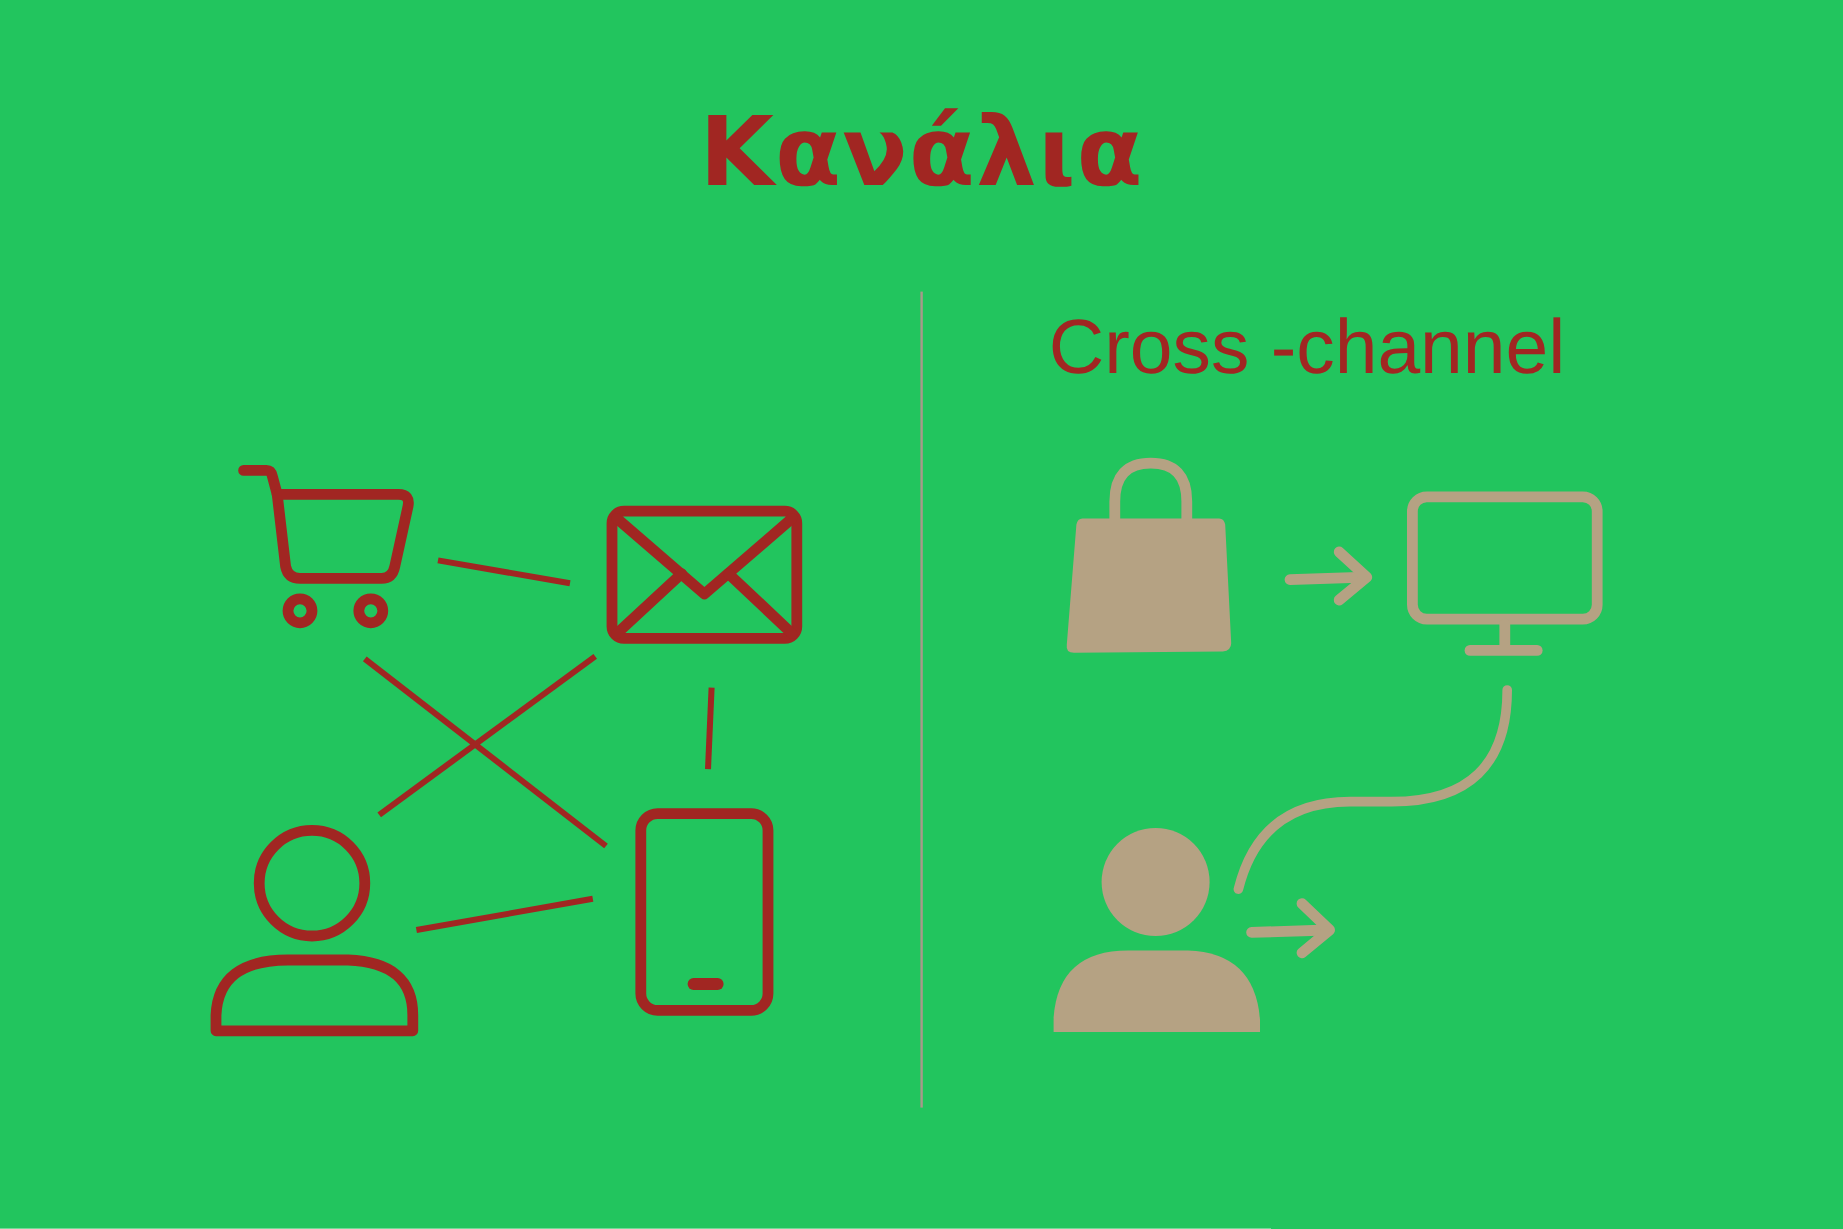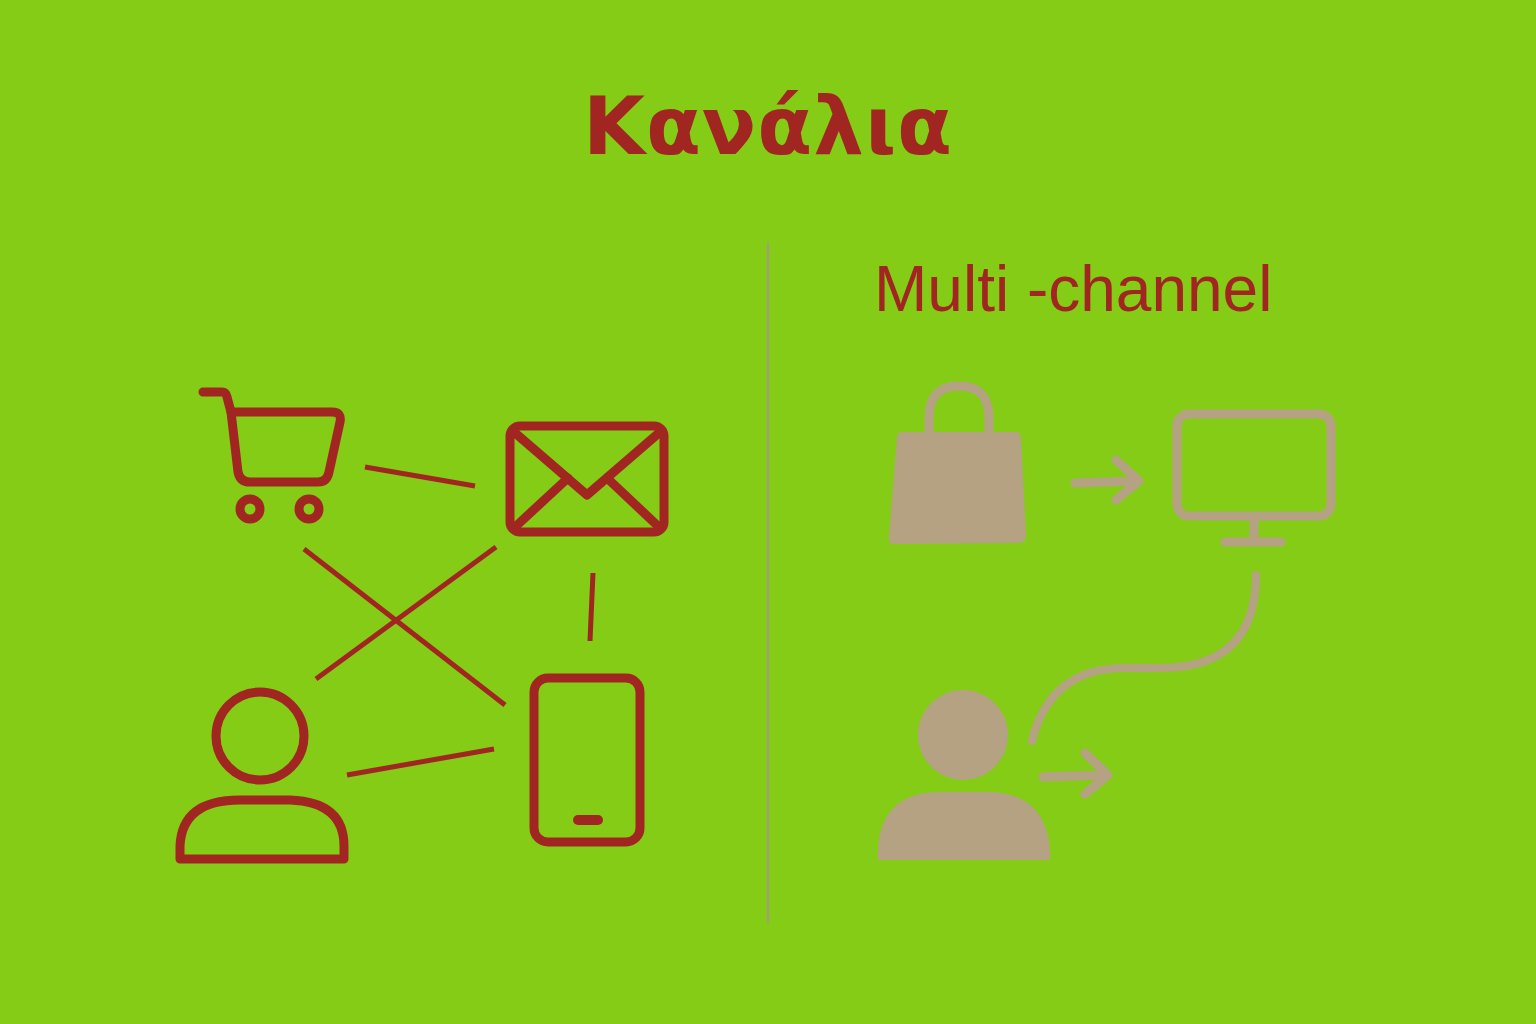--- a/index.html
+++ b/index.html
@@ -7,21 +7,21 @@
       padding: 0;
       width: 1536px;
       height: 1024px;
       background: #fdfcf9;
       overflow: hidden;
     }
     .canvas {
       position: relative;
       width: 1536px;
       height: 1024px;
-      background: #84cc16;
+      background: #22c55e;
     }
     .title {
       position: absolute;
       left: 0;
       width: 1536px;
       top: 80px;
       text-align: center;
       font-family: "DejaVu Sans", sans-serif;
       font-weight: bold;
       font-size: 80px;
@@ -52,21 +52,21 @@
       top: 0;
     }
   </style>
 </head>
 <body>
 
 <div class="canvas">
 
   <div class="title">Κανάλια</div>
 
-  <div class="subtitle right">Multi -channel</div>
+  <div class="subtitle right">Cross -channel</div>
 
   <div class="divider"></div>
 
   <svg class="art" width="1536" height="1024" viewBox="0 0 1536 1024">
 
     <g fill="none" stroke="#a12622" stroke-linecap="round" stroke-linejoin="round">
 
       <g stroke-width="5" stroke-linecap="butt">
         <line x1="365" y1="467" x2="475" y2="486"></line>
         <line x1="304" y1="549" x2="505" y2="705"></line>

